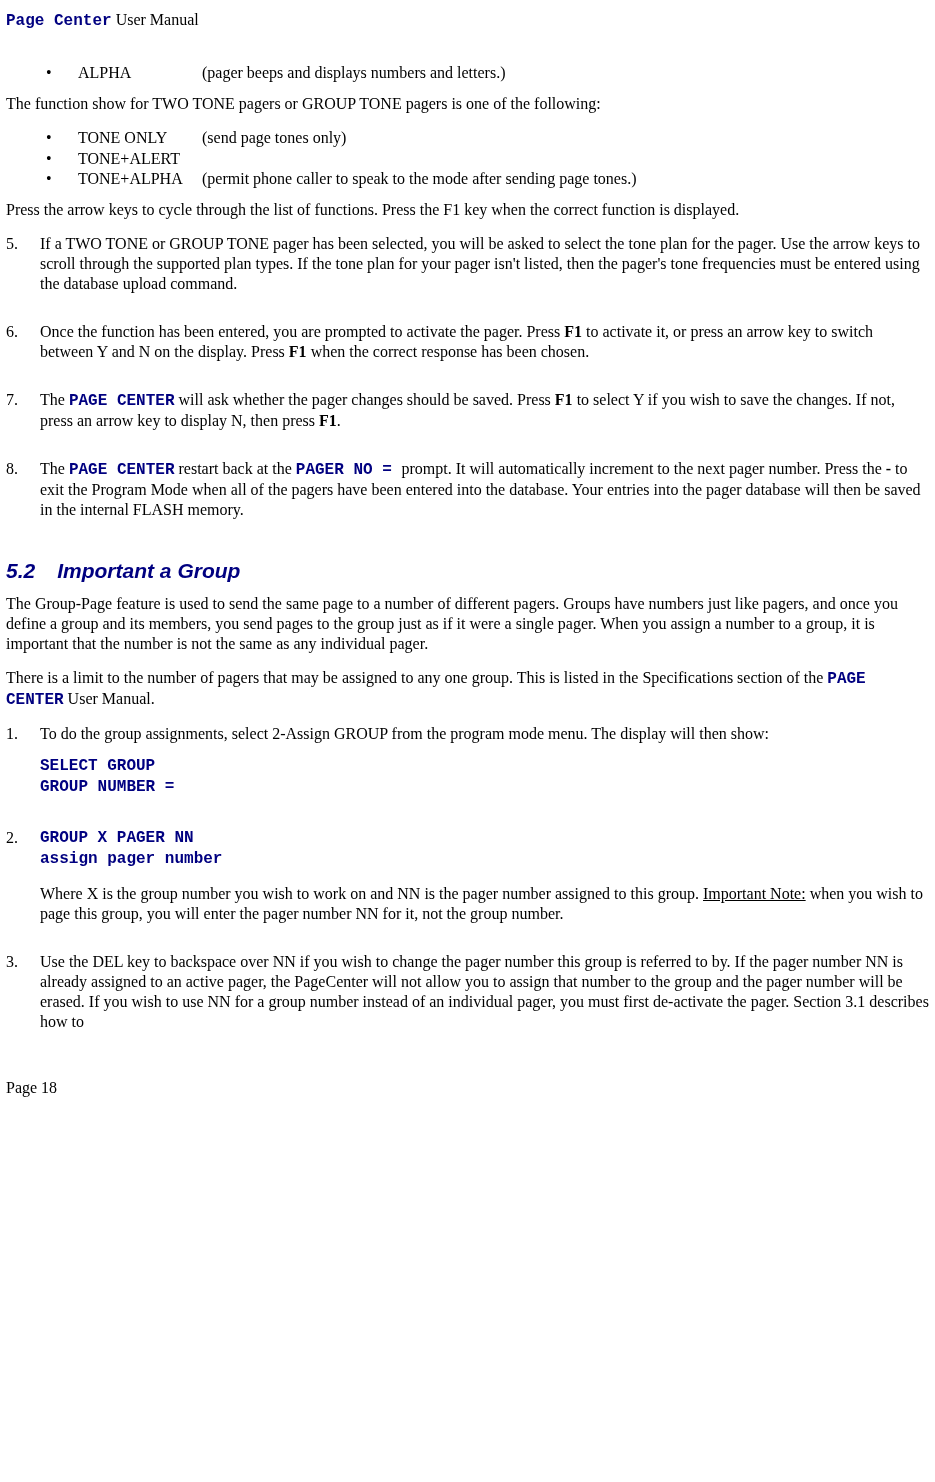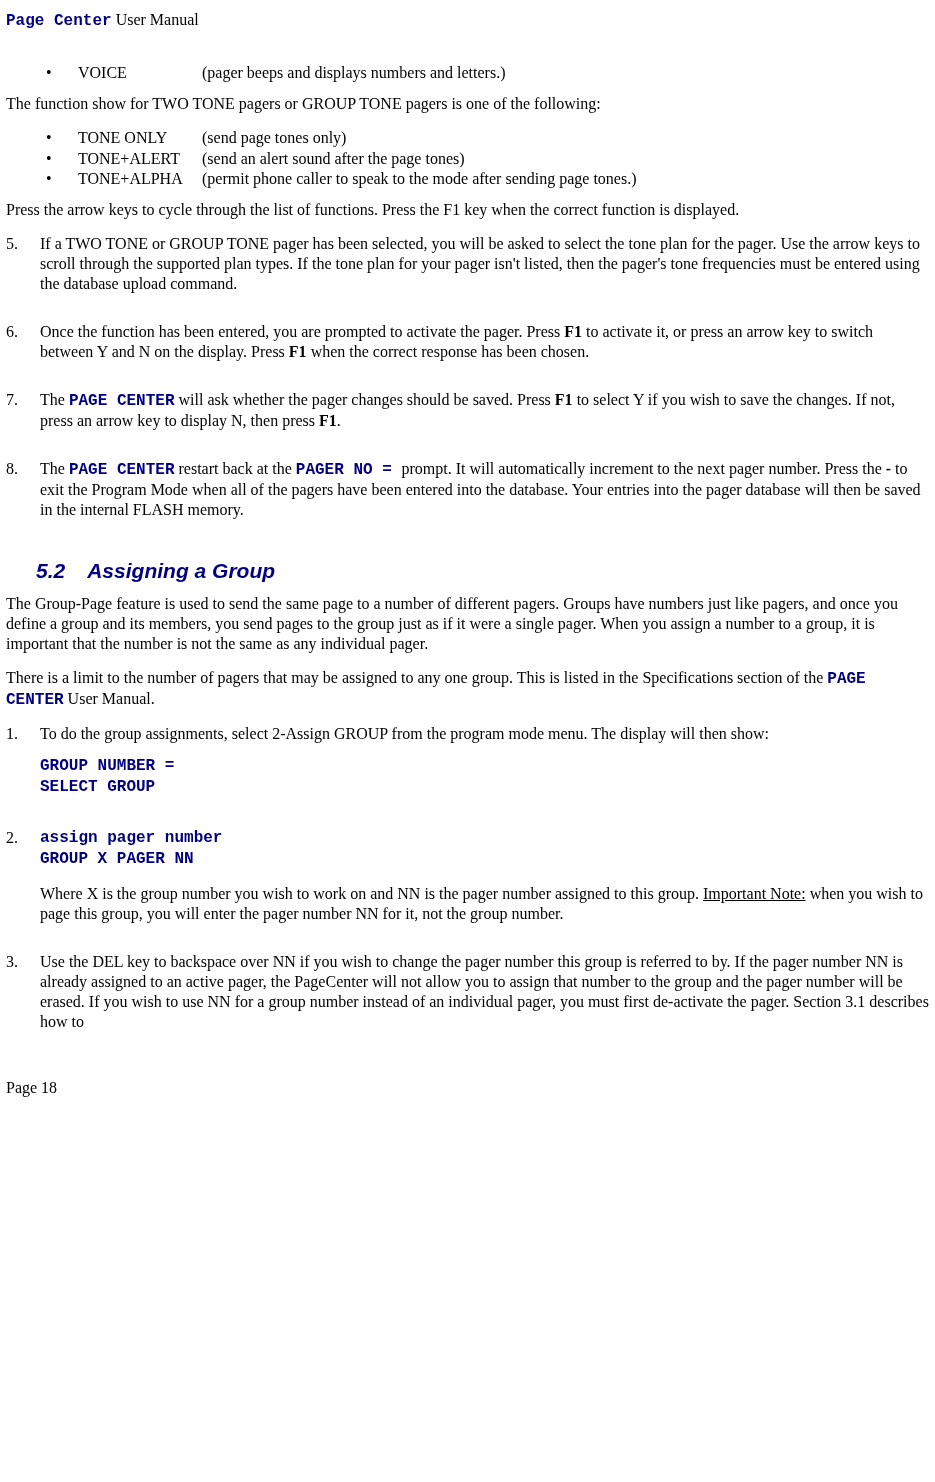--- a/index.html
+++ b/index.html
@@ -78,21 +78,20 @@
   h2.section {
     font-family: Arial, Helvetica, sans-serif;
     font-style: italic;
     font-weight: bold;
     color: #000080;
     font-size: 21px;
     margin: 26px 0 10px 0;
   }
   h2.section .secnum {
     margin-right: 22px;
-    margin-left: 30px;
   }
   .bold {
     font-weight: bold;
   }
   .bu {
     font-weight: normal;
     text-decoration: underline;
   }
   .footer {
     text-align: left;
@@ -102,37 +101,36 @@
 </head>
 <body>
 
 <div class="header-line">
   <span class="header-brand">Page Center</span><span> User Manual</span>
 </div>
 
 <div class="bullet-list">
   <div class="bullet-row">
     <span class="bullet-dot">•</span>
-    <span class="bullet-term">VOICE</span>
+    <span class="bullet-term">ALPHA</span>
     <span class="bullet-desc">(pager beeps and displays numbers and letters.)</span>
   </div>
 </div>
 
 <p class="flow">The function show for TWO TONE pagers or GROUP TONE pagers is one of the following:</p>
 
 <div class="bullet-list">
   <div class="bullet-row">
     <span class="bullet-dot">•</span>
     <span class="bullet-term">TONE ONLY</span>
     <span class="bullet-desc">(send page tones only)</span>
   </div>
   <div class="bullet-row">
     <span class="bullet-dot">•</span>
     <span class="bullet-term">TONE+ALERT</span>
-    <span class="bullet-desc">(send an alert sound after the page tones)</span>
   </div>
   <div class="bullet-row">
     <span class="bullet-dot">•</span>
     <span class="bullet-term">TONE+ALPHA</span>
     <span class="bullet-desc">(permit phone caller to speak to the mode after sending page tones.)</span>
   </div>
 </div>
 
 <p class="flow">Press the arrow keys to cycle through the list of functions.  Press the F1 key when the correct function is displayed.</p>
 
@@ -157,46 +155,46 @@
   </li>
   <li>
     <span class="num">8.</span>
     <div class="num-body">
         <p><span>The </span><span class="mono">PAGE CENTER</span><span> restart back at the </span><span class="mono">PAGER NO = </span><span>  prompt.  It will automatically increment to the next pager number.   Press the </span><span class="bold">-</span><span> to exit the Program Mode when all of the pagers have been entered into the database.  Your entries into the pager database will then be saved in the internal FLASH memory.</span></p>
       </div>
   </li>
 </ol>
 
 <h2 class="section">
-  <span class="secnum">5.2</span><span>Assigning a Group</span>
+  <span class="secnum">5.2</span><span>Important a Group</span>
 </h2>
 
 <p class="flow">The Group-Page feature is used to send the same page to a number of different pagers.  Groups have numbers just like pagers, and once you define a group and its members, you send pages to the group just as if it were a single pager.  When you assign a number to a group, it is important that the number is not the same as any individual pager.</p>
 
 <p class="flow">
   <span>There is a limit to the number of pagers that may be assigned to any one group.  This is listed in the Specifications section of the </span><span class="mono">PAGE CENTER</span><span> User Manual.</span>
 </p>
 
 <ol class="numbered">
   <li>
     <span class="num">1.</span>
     <div class="num-body">
       <p>To do the group assignments, select 2-Assign GROUP from the program mode menu.  The display will then show:</p>
       <div class="mono-block">
+        <div>SELECT GROUP</div>
         <div>GROUP NUMBER =</div>
-        <div>SELECT GROUP</div>
       </div>
     </div>
   </li>
   <li>
     <span class="num">2.</span>
     <div class="num-body">
       <div class="mono-block">
+        <div>GROUP  X  PAGER NN</div>
         <div>assign pager number</div>
-        <div>GROUP  X  PAGER NN</div>
       </div>
       <p><span>Where X is the group number you wish to work on and NN is the pager number assigned to this group. </span><span class="bu">Important Note:</span><span> when you wish to page this group, you will enter the pager number NN for it, not the group number.</span></p>
     </div>
   </li>
   <li>
     <span class="num">3.</span>
     <div class="num-body">
       <p>Use the DEL key to backspace over NN if you wish to change the pager number this group is referred to by. If the pager number NN is already assigned to an active pager, the PageCenter will not allow you to assign that number to the group and the pager number will be erased.  If you wish to use NN for a group number instead of an individual pager, you must first de-activate the pager. Section 3.1 describes how to</p>
     </div>
   </li>

